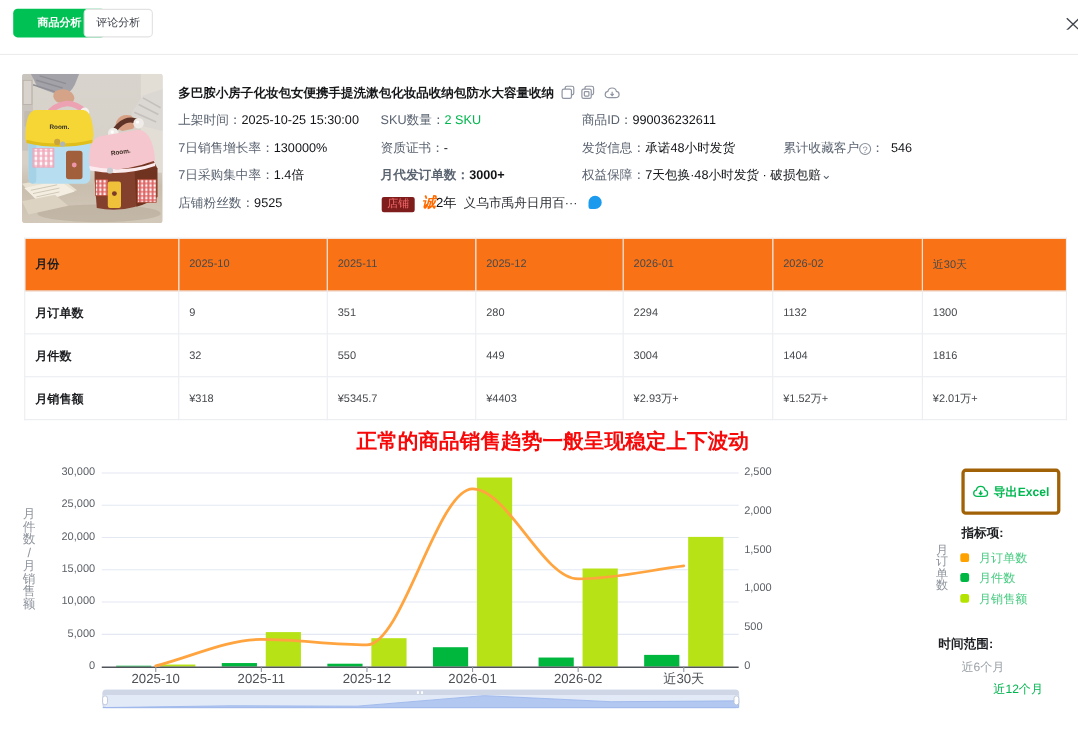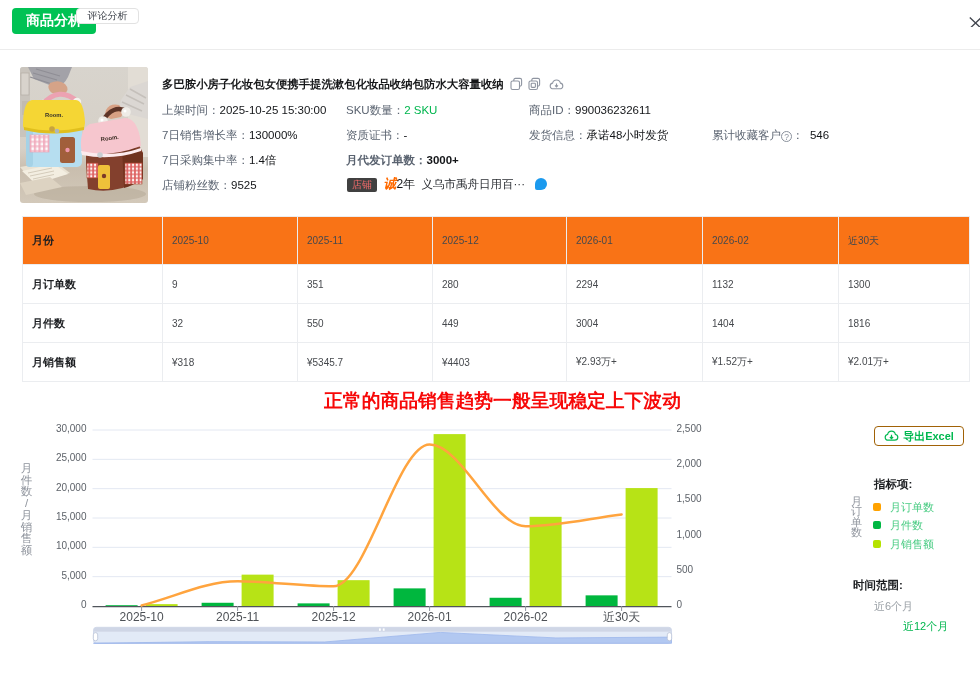--- a/index.html
+++ b/index.html
@@ -1,41 +1,41 @@
 <!DOCTYPE html>
 <html><head>
 <meta charset="utf-8">
 <style>
 * { margin:0; padding:0; box-sizing:border-box; }
 html,body { width:980px; height:678px; background:#fff; font-family:"Liberation Sans",sans-serif; overflow:hidden; }
 #root { position:relative; width:980px; height:678px; }
 .abs { position:absolute; }
 
-.tab-on { left:12px; top:8px; width:84px; height:26px; background:#00c254; color:#fff; font-size:14px; font-weight:700; border-radius:4px; display:flex; align-items:center; justify-content:center; }
-.tab-off { left:76px; top:8px; width:63px; height:16px; background:#fff; color:#3c4049; font-size:10px; border:1px solid #e2e2e2; border-radius:4px; display:flex; align-items:center; justify-content:center; }
+.tab-on { left:12px; top:8px; width:84px; height:26px; background:#00c254; color:#fff; font-size:10px; font-weight:700; border-radius:4px; display:flex; align-items:center; justify-content:center; }
+.tab-off { left:76px; top:8px; width:63px; height:26px; background:#fff; color:#3c4049; font-size:10px; border:1px solid #e2e2e2; border-radius:4px; display:flex; align-items:center; justify-content:center; }
 .closex { left:969px; top:15px; width:14px; height:12px; overflow:hidden; }
 .divider { left:0; top:49px; width:980px; height:1px; background:#ececec; }
 
 .pimg { left:20px; top:67px; width:128px; height:136px; border-radius:3px; overflow:hidden; }
 .ptitle { left:162px; top:77px; width:700px; font-size:11.4px; font-weight:700; color:#17181a; display:flex; align-items:center;text-align:center; }
 .frow { font-size:11.5px; color:#131518; height:14px; line-height:14px; white-space:nowrap; }
 .flabel { color:#5a6370; }
 .green { color:#00b64e; }
 .qmark { display:inline-block; width:11px; height:11px; border:1px solid #8a919c; border-radius:50%; font-size:8.5px; line-height:10px; text-align:center; color:#8a919c; vertical-align:-1px; }
-.badge { display:inline-block; background:#404040; color:#f26a6a; font-size:10px; height:14px; line-height:14px; padding:0 5px; border-radius:2px; }
+.badge { display:inline-block; background:#7f1d1d; color:#f26a6a; font-size:10px; height:14px; line-height:14px; padding:0 5px; border-radius:2px; }
 .cheng { color:#ff6a00; font-weight:700; font-style:italic; font-size:13px; }
 .wangwang { display:inline-block; width:12px; height:12px; background:#1b9aee; border-radius:50% 50% 50% 2px; vertical-align:-2px; }
 
 .tbl { left:22px; top:216px; width:948px; border-collapse:collapse; table-layout:fixed; font-size:10px; color:#46494d; }
 .tbl th, .tbl td { border:1px solid #ebedf0; padding:0 0 0 9px; text-align:left; font-weight:400; }
 .tbl thead th { background:#f97316; height:48px; }
 .tbl td { height:39px; background:#fff; }
 .tbl .c1 { font-weight:700; color:#1c1e21; font-size:11px; }
 
-.xbtn { left:874px; top:426px; width:90px; height:20px; border:1px solid #a16207; border-radius:4px; color:#00b850; font-size:11px; font-weight:700; display:flex; align-items:center; justify-content:center; gap:4px; background:#fff; }
+.xbtn { left:874px; top:426px; width:90px; height:42px; border:3px solid #a16207; border-radius:4px; color:#00b850; font-size:11px; font-weight:700; display:flex; align-items:center; justify-content:center; gap:4px; background:#fff; }
 .rp-h { font-size:11.5px; font-weight:700; color:#1c1e21; }
 .leg { font-size:11px; color:#47cb81; display:flex; align-items:center; height:12px; }
 .leg .sq { width:8px; height:8px; border-radius:2px; margin-right:9px; display:inline-block; }
 .vlab { font-size:11.5px; color:#8e939c; line-height:11.7px; width:13px; text-align:center; }
 .ctitle { left:0px; top:388px; width:1005px; text-align:center; font-size:18.8px; font-weight:700; color:#f70909; }
 </style>
 </head>
 <body>
 <div id="root">
 
@@ -137,20 +137,21 @@
   <div class="abs frow" style="left:346px; top:103px;"><span class="flabel">SKU数量：</span><span class="green">2 SKU</span></div>
   <div class="abs frow" style="left:529px; top:103px;"><span class="flabel">商品ID：</span>990036232611</div>
 
   <div class="abs frow" style="left:162px; top:128px;"><span class="flabel">7日销售增长率：</span>130000%</div>
   <div class="abs frow" style="left:346px; top:128px;"><span class="flabel">资质证书：</span>-</div>
   <div class="abs frow" style="left:529px; top:128px;"><span class="flabel">发货信息：</span>承诺48小时发货</div>
   <div class="abs frow" style="left:712px; top:128px;"><span class="flabel">累计收藏客户<span class="qmark">?</span>：</span>&nbsp;&nbsp;546</div>
 
   <div class="abs frow" style="left:162px; top:153px;"><span class="flabel">7日采购集中率：</span>1.4倍</div>
   <div class="abs frow" style="left:346px; top:153px;font-weight:bold;"><span class="flabel">月代发订单数：</span>3000+</div>
+  <div class="abs frow" style="left:529px; top:153px;"><span class="flabel">权益保障：</span>7天包换·48小时发货 · 破损包赔<span style="color:#5a6370;">⌄</span></div>
 
   <div class="abs frow" style="left:162px; top:178px;"><span class="flabel">店铺粉丝数：</span>9525</div>
   <div class="abs frow" style="left:347px; top:177px;"><span class="badge">店铺</span>&nbsp;&nbsp;<span class="cheng">诚</span><span style="font-size:12px;">2年</span>&nbsp; <span style="color:#2b2e33;">义乌市禹舟日用百···</span>&nbsp;&nbsp;&nbsp;<span class="wangwang"></span></div>
 
   <table class="abs tbl">
     <colgroup>
         <col style="width:140px">
         <col style="width:135px">
         <col style="width:135px">
         <col style="width:134px">

